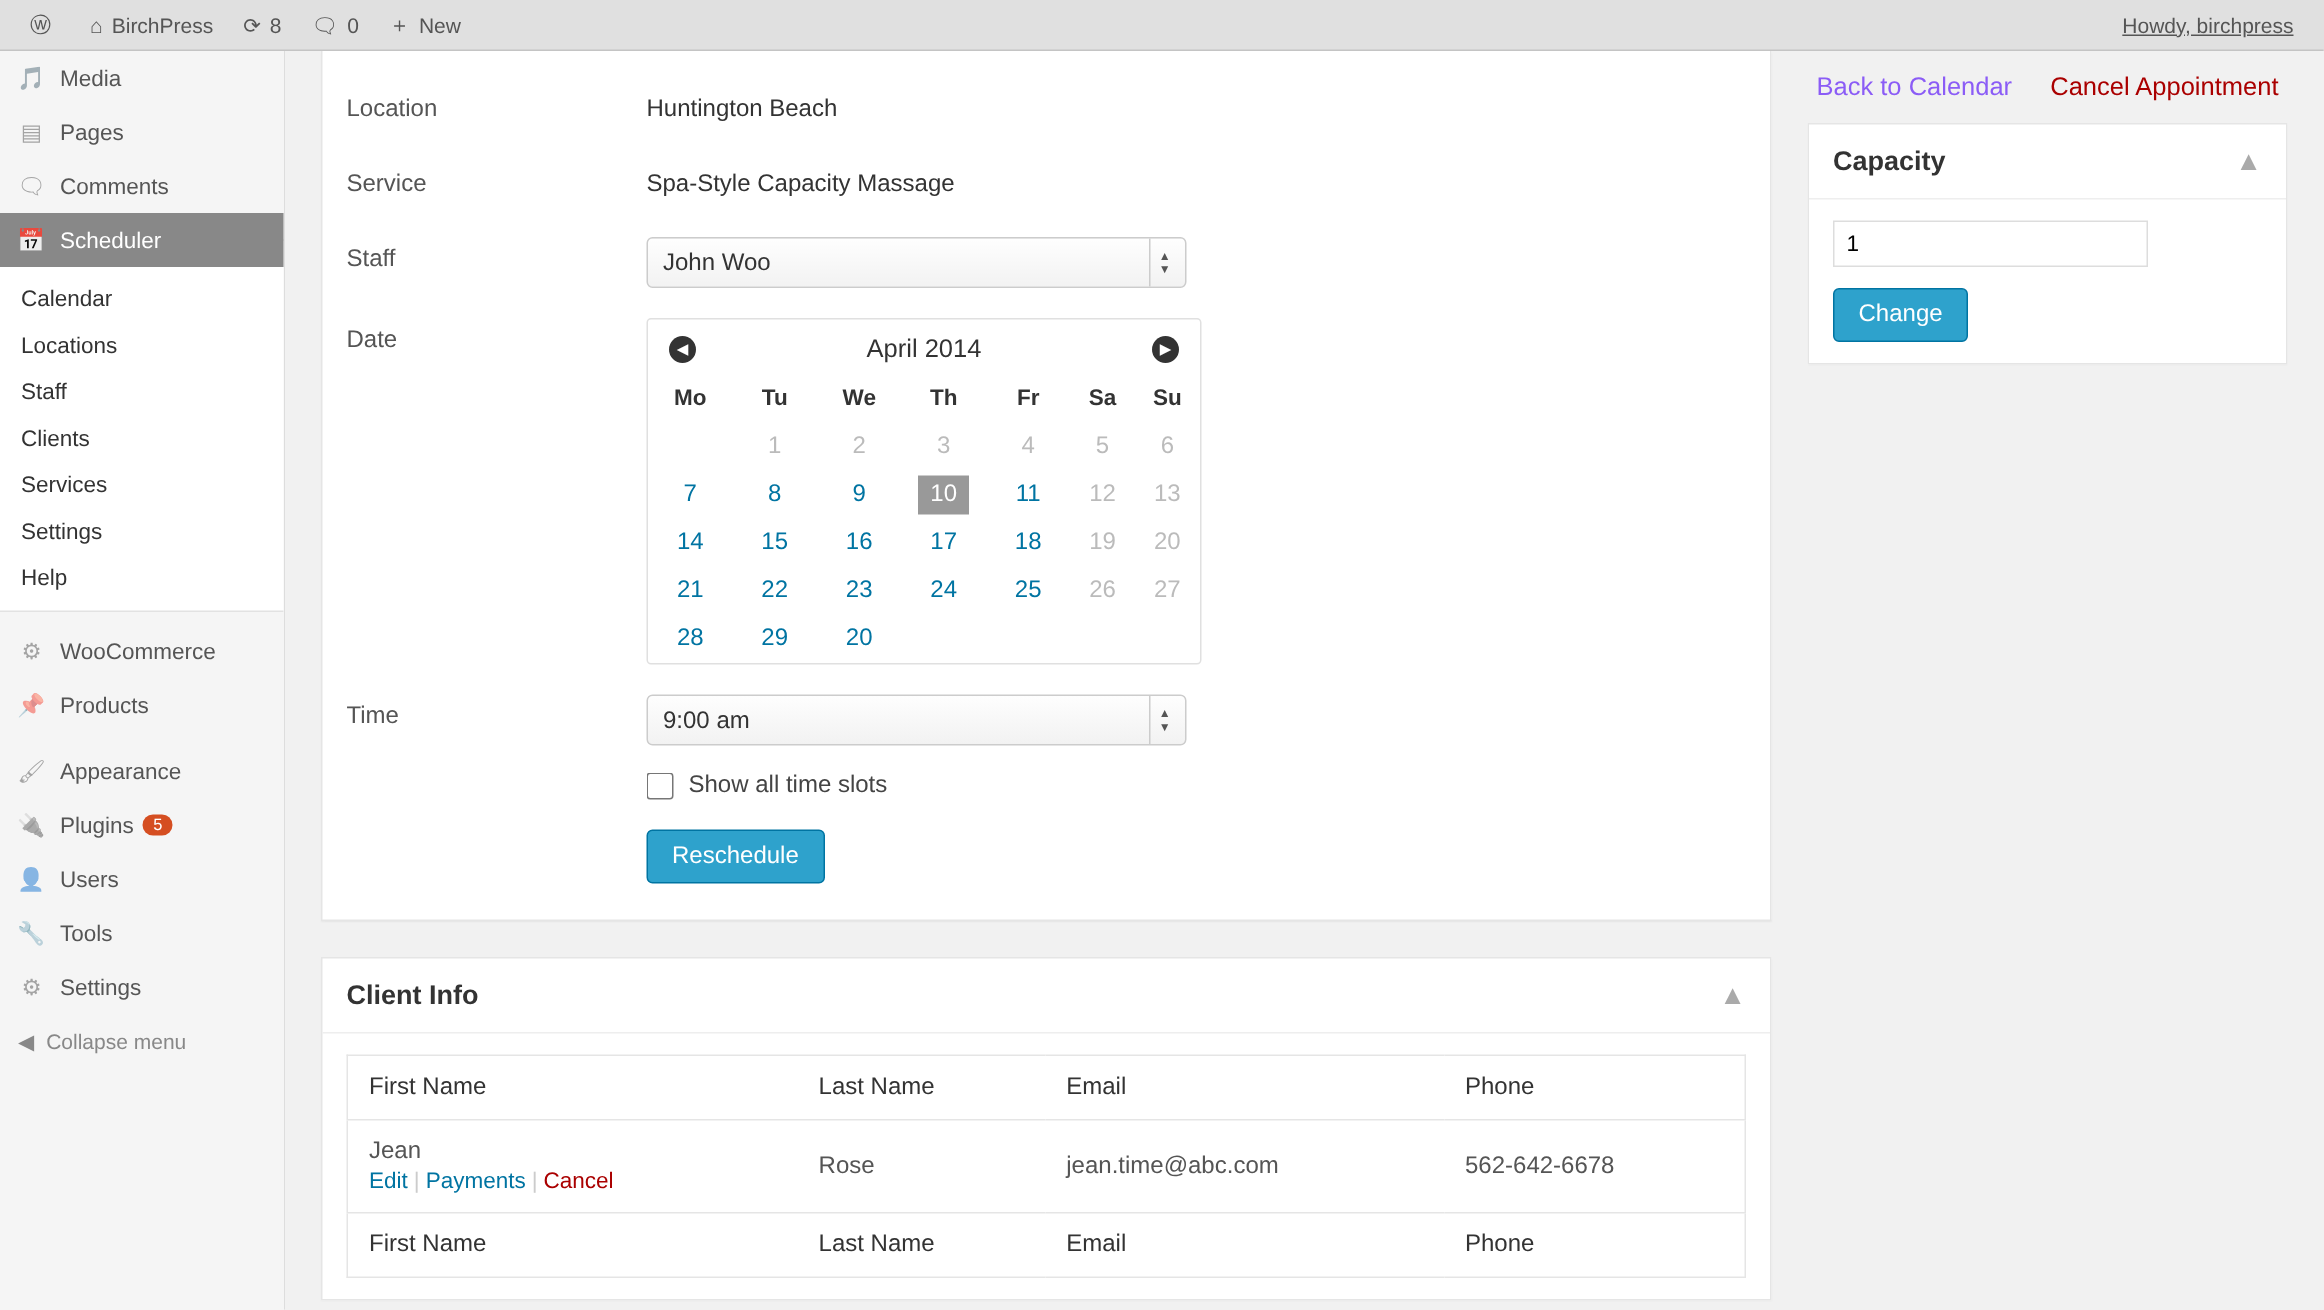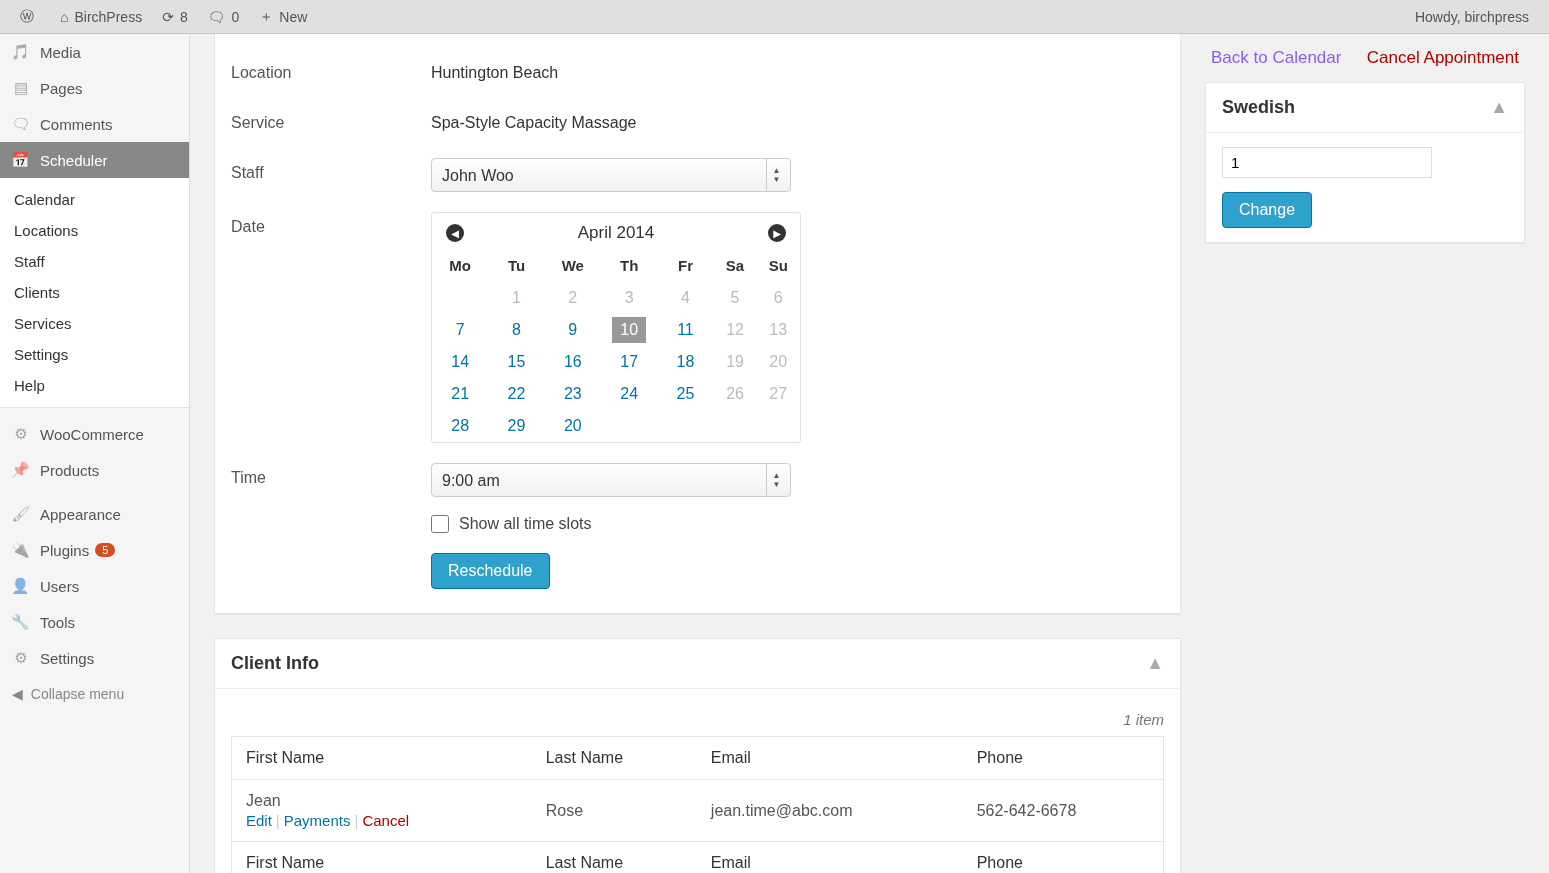--- a/index.html
+++ b/index.html
@@ -3,21 +3,21 @@
 <meta charset="utf-8">
 <style>
 * { box-sizing: border-box; margin: 0; padding: 0; }
 body { font-family: -apple-system, "Helvetica Neue", Helvetica, Arial, sans-serif; font-size: 14px; color: #333; background: #f1f1f1; }
 a { text-decoration: none; }
 
 
 #adminbar { position: fixed; top: 0; left: 0; right: 0; height: 34px; background: #e0e0e0; border-bottom: 1px solid #c4c4c4; display: flex; align-items: center; padding: 0 10px; z-index: 1000; color: #666; }
 #adminbar .ab-item { display: flex; align-items: center; padding: 0 10px; height: 34px; color: #555; }
 #adminbar .ab-icon { margin-right: 6px; }
-#adminbar .ab-right { margin-left: auto; }
+#adminbar .ab-right { margin-left: auto; text-decoration: underline; }
 
 
 #sidebar { position: fixed; top: 34px; left: 0; bottom: 0; width: 190px; background: #f5f5f5; border-right: 1px solid #ddd; overflow-y: auto; }
 #sidebar ul { list-style: none; }
 #sidebar .menu-item { display: flex; align-items: center; padding: 8px 10px; color: #555; cursor: pointer; font-size: 15px; }
 #sidebar .menu-item .dashicon { width: 22px; height: 20px; margin-right: 8px; opacity: 0.5; display: inline-flex; align-items: center; justify-content: center; }
 #sidebar .menu-item.current { background: #888; color: #fff; position: relative; }
 #sidebar .menu-item.current .dashicon { opacity: 0.9; }
 #sidebar .menu-item.current::after { content: ""; position: absolute; right: -10px; top: 50%; transform: translateY(-50%); border: 10px solid transparent; border-left-color: #888; }
 #sidebar .submenu { background: #fff; padding: 6px 0; border-bottom: 1px solid #e2e2e2; }
@@ -292,21 +292,20 @@
             </table>
         </div>
       </div>
 
       <div class="postbox">
         <div class="hndle">
           <span>Client Info</span>
           <span class="toggle">▲</span>
         </div>
         <div class="inside">
-          <div class="tablenav-count">1 item</div>
           <table class="wp-list-table">
             <thead>
                 <tr id="cl-head">
                   <th>First Name</th>
                   <th>Last Name</th>
                   <th>Email</th>
                   <th>Phone</th>
                 </tr>
               </thead>
             <tbody id="cl-body">
@@ -330,21 +329,21 @@
       </div>
     </div>
 
     <div id="side-col">
       <div class="side-actions">
         <a class="back">Back to Calendar</a>
         <a class="cancel">Cancel Appointment</a>
       </div>
       <div class="postbox">
         <div class="hndle">
-          <span>Swedish</span>
+          <span>Capacity</span>
           <span class="toggle">▲</span>
         </div>
         <div class="inside">
           <input class="capacity-input" type="text" value="1" style=""><br>
           <button class="button-primary">Change</button>
         </div>
       </div>
     </div>
   </div>
 </div>

